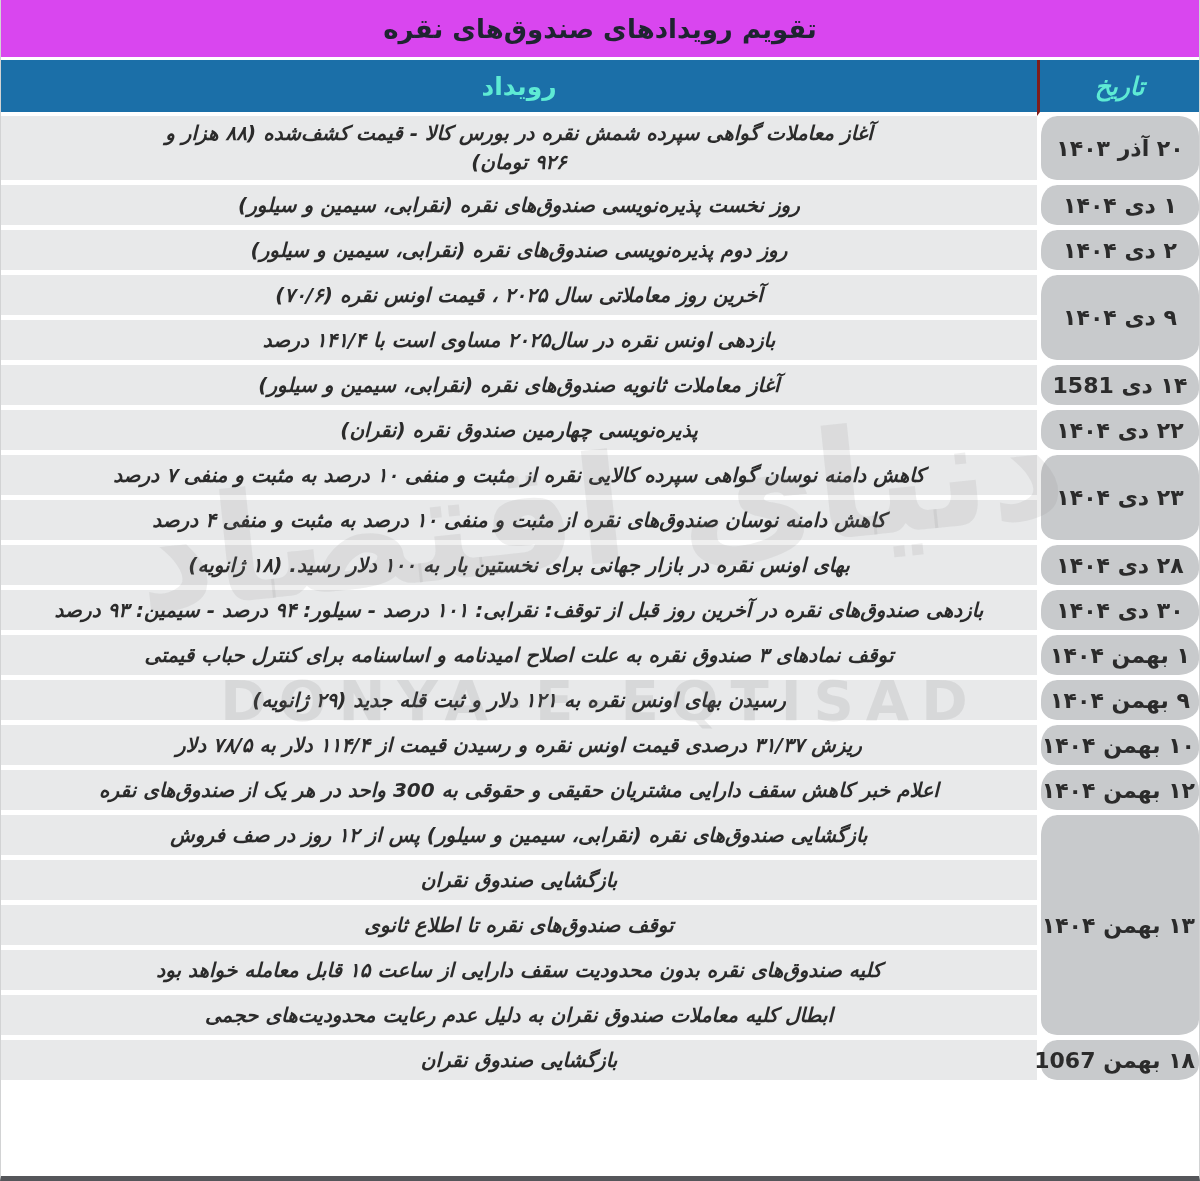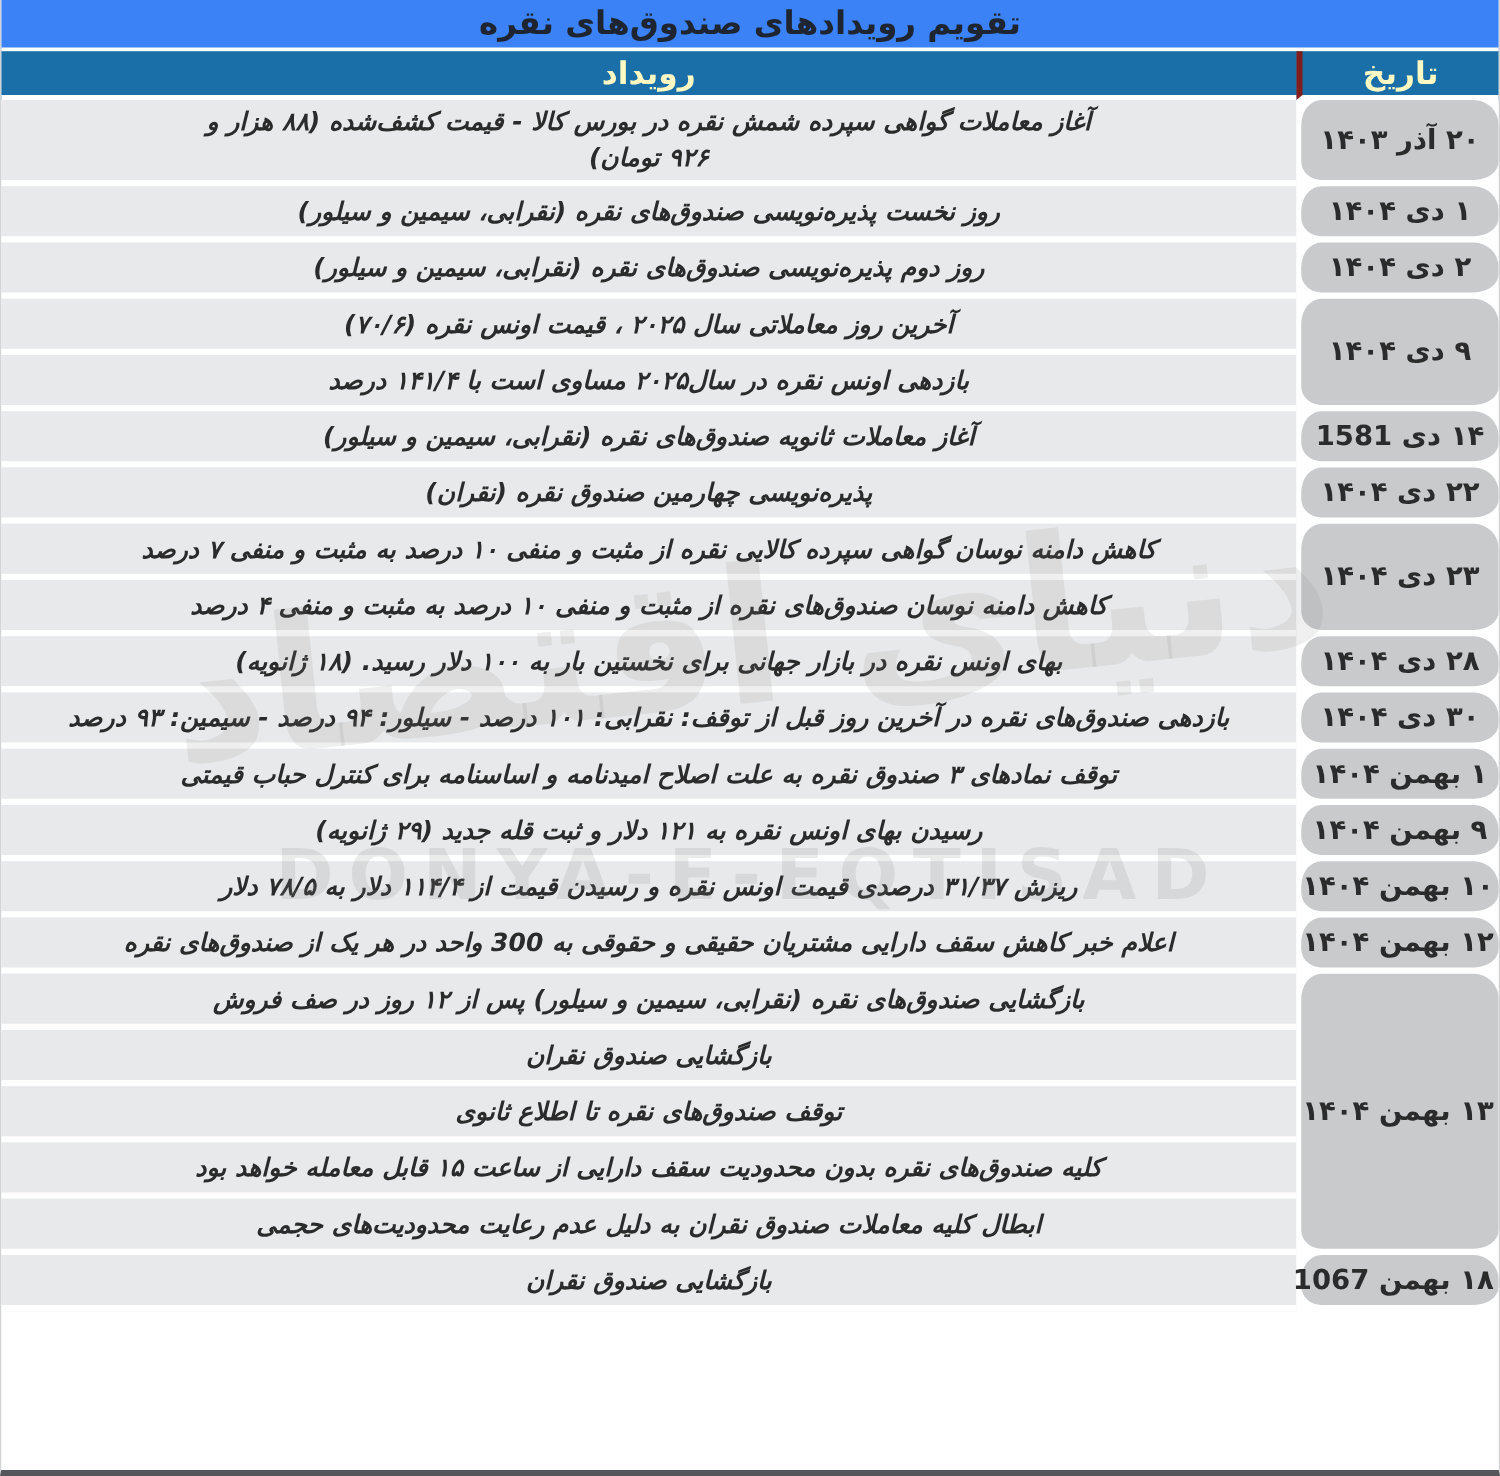--- a/index.html
+++ b/index.html
@@ -12,22 +12,22 @@
     position: relative;
     direction: rtl;
     background: #ffffff;
     border-left: 1px solid #d2d3d4;
     border-right: 1px solid #d2d3d4;
     border-bottom: 5px solid #55565a;
     overflow: hidden;
   }
 
   .title-bar {
-    background: #3b82f6;
-    height: 41px;
+    background: #d946ef;
+    height: 60px;
     display: flex;
     align-items: center;
     justify-content: center;
     border-bottom: 3px solid #ffffff;
   }
   .title-bar h1 {
     margin: 0;
     font-size: 26px;
     font-weight: bold;
     color: #1e2430;
@@ -37,32 +37,33 @@
     width: 100%;
     border-collapse: separate;
     border-spacing: 0;
     table-layout: fixed;
     position: relative;
     z-index: 1;
   }
 
   th {
     background: #1B6FA8;
-    color: #fef9c3;
+    color: #5eead4;
     font-size: 25px;
     font-weight: bold;
-    height: 39px;
+    height: 56px;
     text-align: center;
     vertical-align: middle;
     border-bottom: 4px solid #ffffff;
     padding: 0;
   }
   th.date-col {
     width: 162px;
-    border-left: 5px solid #7f1d1d;
+    border-left: 3px solid #7f1d1d;
+    font-style: italic;
   }
 
   td {
     font-weight: bold;
     color: #2b2b2b;
     text-align: center;
     vertical-align: middle;
   }
   td.event-cell {
     background: #E8E9EA;

